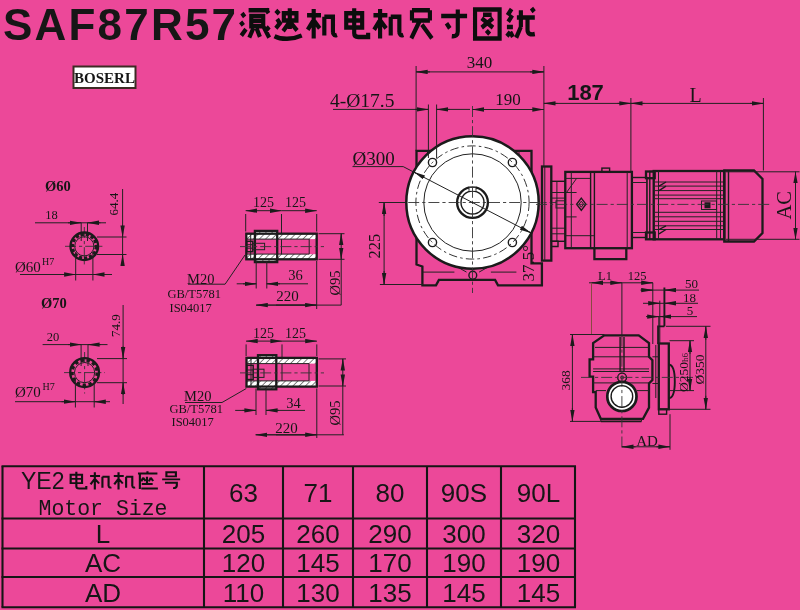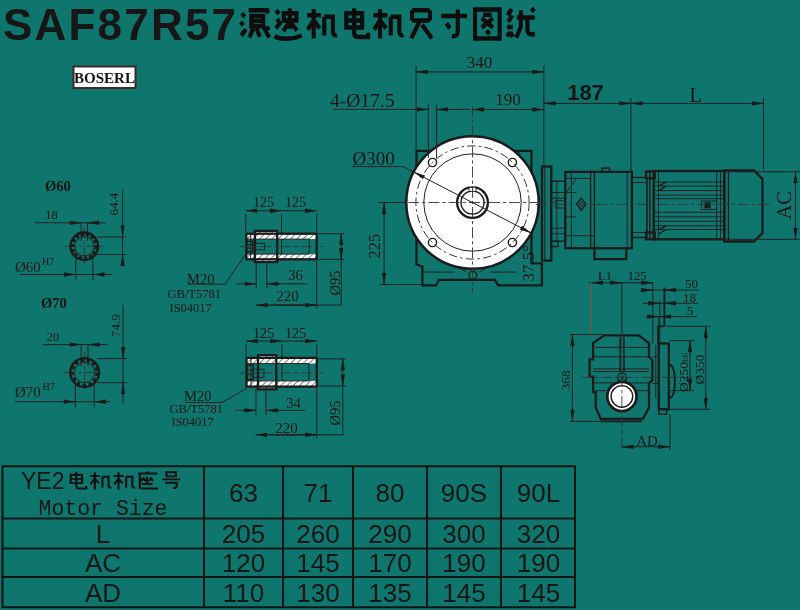--- a/index.html
+++ b/index.html
@@ -1,16 +1,16 @@
 <!DOCTYPE html>
 <html><head>
 <meta charset="utf-8">
 <style>
   html,body{margin:0;padding:0;background:#ffffff;}
-  #pg{position:relative;width:800px;height:610px;background:#0f766e;overflow:hidden;}
+  #pg{position:relative;width:800px;height:610px;background:#ec4899;overflow:hidden;}
   svg text{fill:#161616;}
   .o{stroke:#1b1b1b;fill:none;stroke-width:2.3;}
   .o2{stroke:#1b1b1b;fill:none;stroke-width:1.9;}
   .m{stroke:#1b1b1b;fill:none;stroke-width:1.4;}
   .t{stroke:#222;fill:none;stroke-width:1;}
   .c{stroke:#333;fill:none;stroke-width:0.9;stroke-dasharray:11 3 3.2 3;}
   .cb{stroke:#333;fill:none;stroke-width:1;stroke-dasharray:8.5 3.2 2.5 3.2;}
 </style>
 </head>
 <body>

